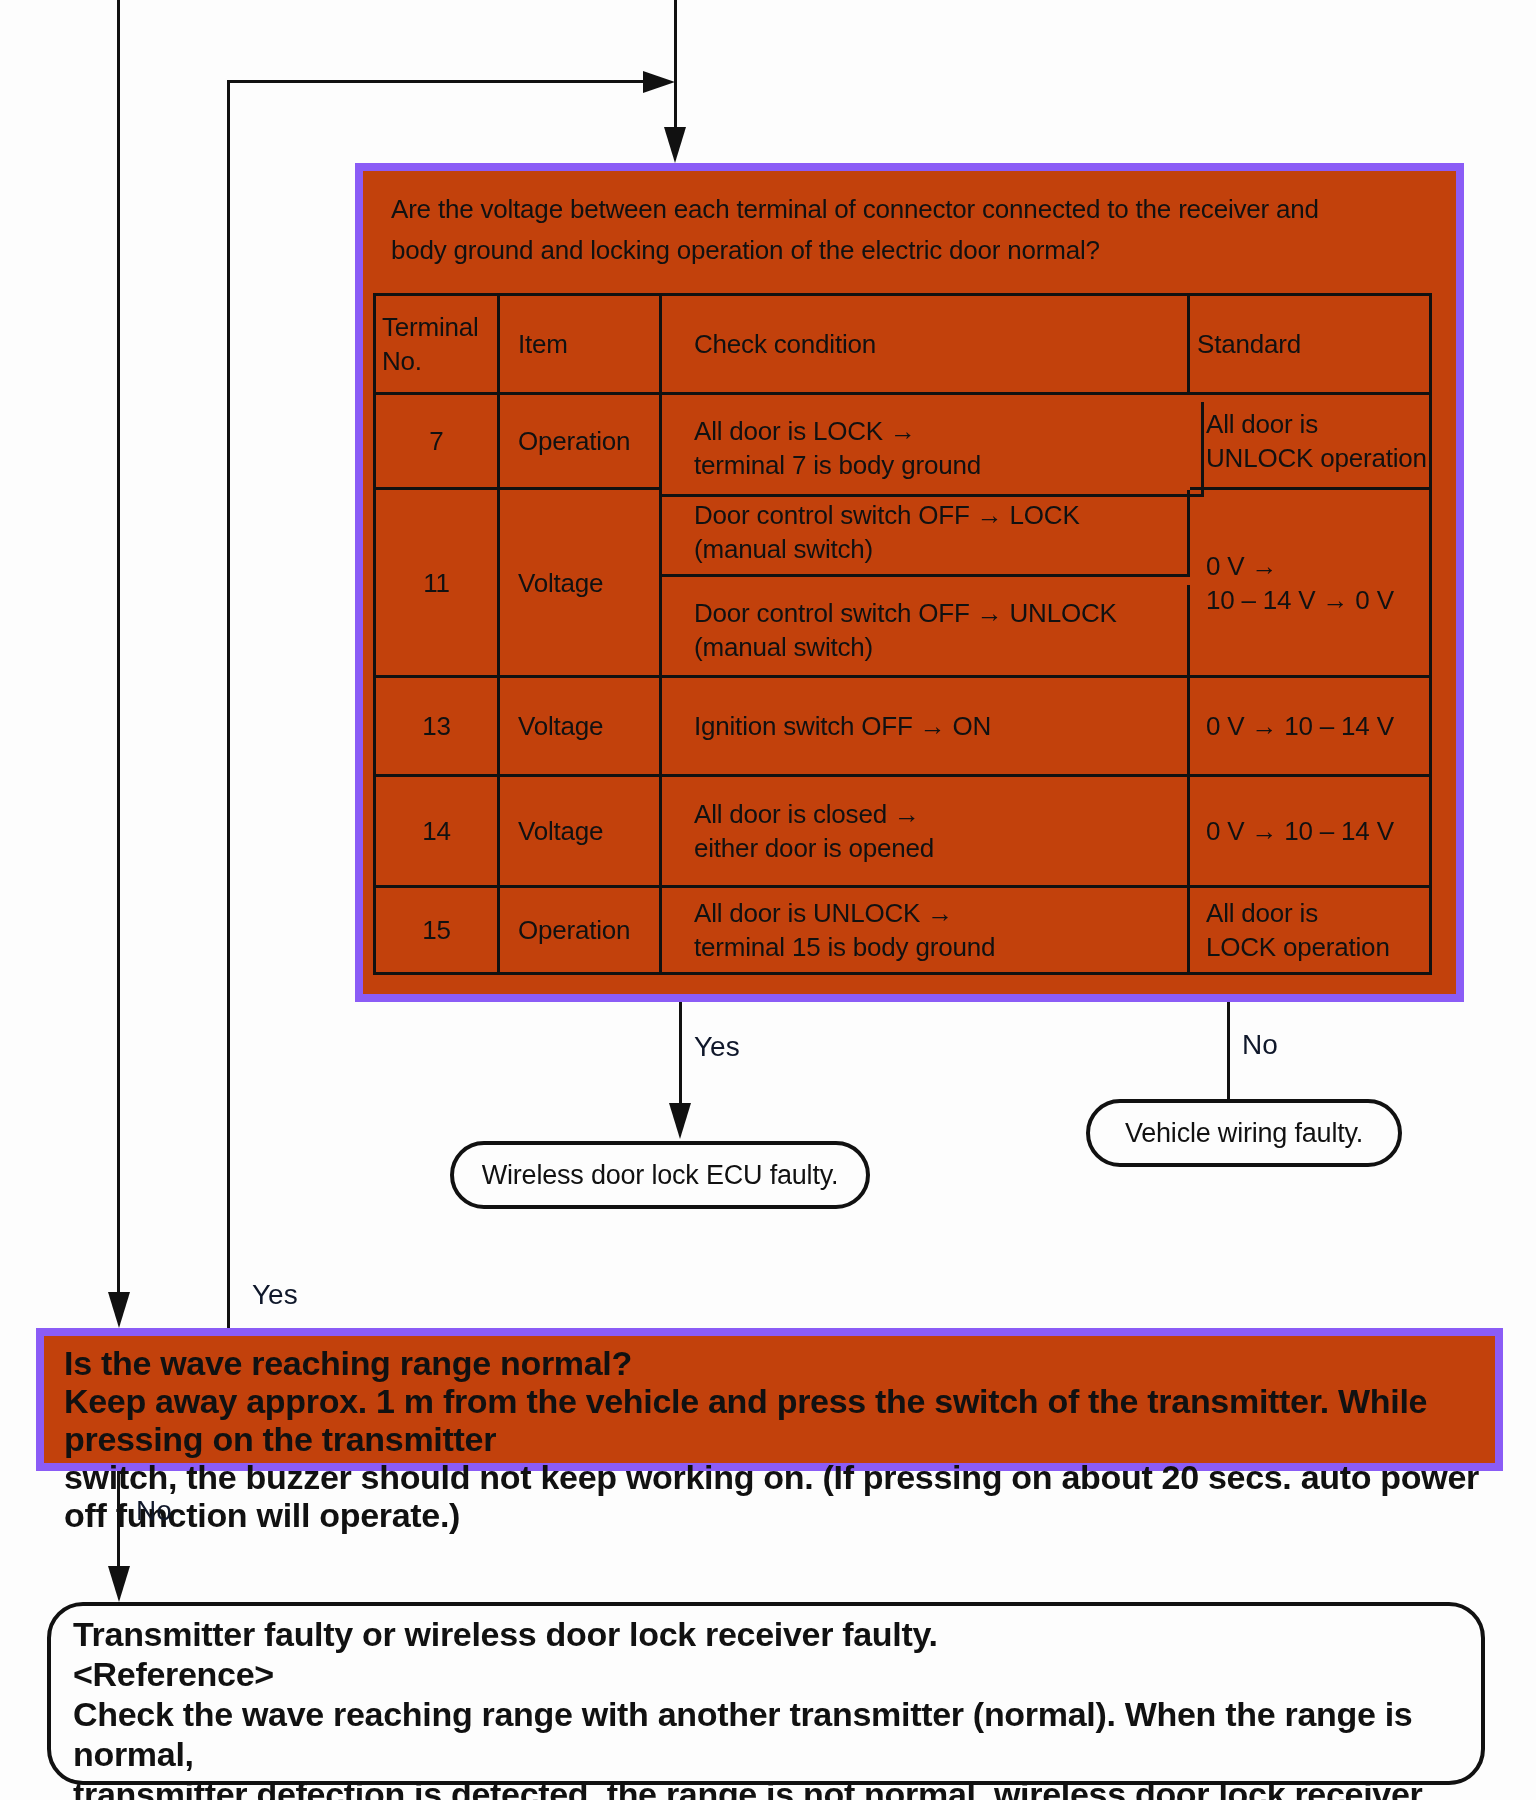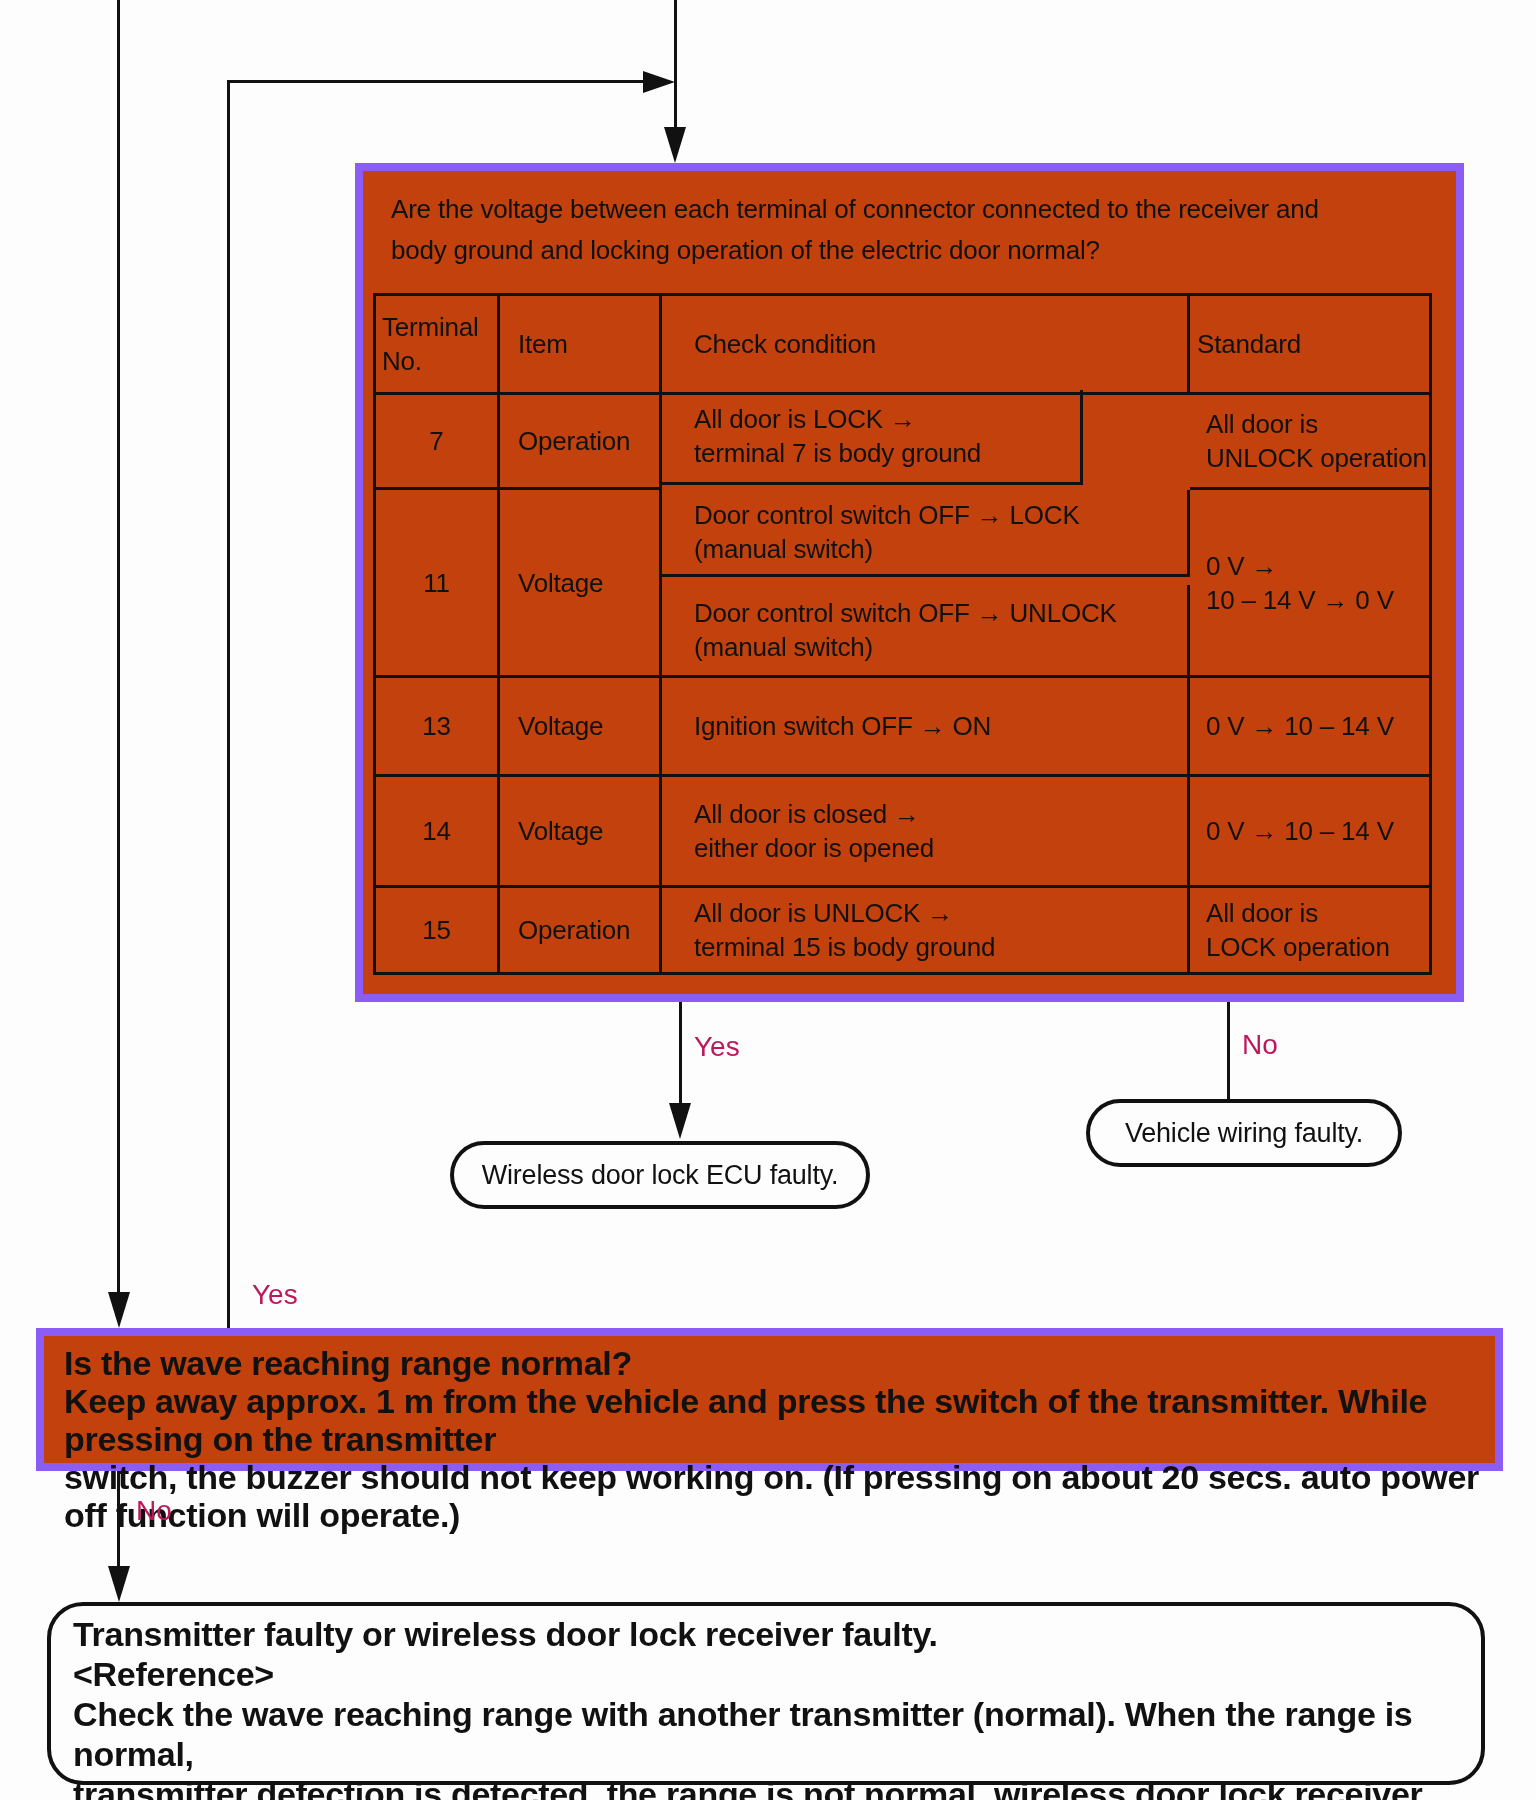--- a/index.html
+++ b/index.html
@@ -10,21 +10,21 @@
     overflow:hidden;
   }
   .vline{position:absolute;width:3px;background:#111;}
   .hline{position:absolute;height:3px;background:#111;}
   .arrow-down{position:absolute;width:0;height:0;
     border-left:11px solid transparent;border-right:11px solid transparent;
     border-top:36px solid #111;}
   .arrow-right{position:absolute;width:0;height:0;
     border-top:11px solid transparent;border-bottom:11px solid transparent;
     border-left:32px solid #111;}
-  .flow-label{position:absolute;font-size:28px;line-height:30px;color:#be185d;}
+  .flow-label{position:absolute;font-size:28px;line-height:30px;color:#0f172a;}
   .procbox{position:absolute;border:8px solid #8b5cf6;background:#c2410c;box-sizing:border-box;padding-left:8px;}
   .stadium{position:absolute;border:4px solid #111;border-radius:40px;background:#fdfdfd;
     box-sizing:border-box;display:flex;align-items:center;justify-content:center;
     font-size:27px;letter-spacing:-0.2px;}
   .roundbox{position:absolute;border:4px solid #111;border-radius:36px;background:#fdfdfd;box-sizing:border-box;}
   .qtext{position:absolute;left:28px;top:18px;width:1060px;font-size:26px;line-height:41px;letter-spacing:-0.2px;white-space:pre-line;}
   .tbl{position:absolute;left:373px;top:293px;width:1059px;height:682px;
     border:3px solid #111;box-sizing:border-box;}
   .cell{position:absolute;box-sizing:border-box;display:flex;align-items:center;
     font-size:26px;line-height:34px;letter-spacing:-0.2px;white-space:pre-line;
@@ -60,21 +60,21 @@
 <div class="tbl">
 
   <div class="cell pad6" style="left:0;top:0;width:124px;height:99px;">Terminal
 No.</div>
   <div class="cell pad18" style="left:124px;top:0;width:162px;height:99px;">Item</div>
   <div class="cell pad32" style="left:286px;top:0;width:528px;height:99px;">Check condition</div>
   <div class="cell pad16 noright" style="left:814px;top:0;width:239px;height:99px;padding-left:7px;">Standard</div>
 
   <div class="cell center" style="left:0;top:99px;width:124px;height:95px;">7</div>
   <div class="cell pad18" style="left:124px;top:99px;width:162px;height:95px;">Operation</div>
-  <div class="cell pad32" style="left:286px;top:94px;width:421px;height:95px;">All door is LOCK →
+  <div class="cell pad32" style="left:286px;top:106px;width:542px;height:95px;">All door is LOCK →
 terminal 7 is body ground</div>
   <div class="cell pad16 noright" style="left:814px;top:99px;width:239px;height:95px;">All door is
 UNLOCK operation</div>
 
   <div class="cell center" style="left:0;top:194px;width:124px;height:188px;">11</div>
   <div class="cell pad18" style="left:124px;top:194px;width:162px;height:188px;">Voltage</div>
   <div class="cell pad32" style="left:286px;top:194px;width:528px;height:87px;">Door control switch OFF → LOCK
 (manual switch)</div>
   <div class="cell pad32" style="left:286px;top:289px;width:528px;height:93px;">Door control switch OFF → UNLOCK
 (manual switch)</div>

